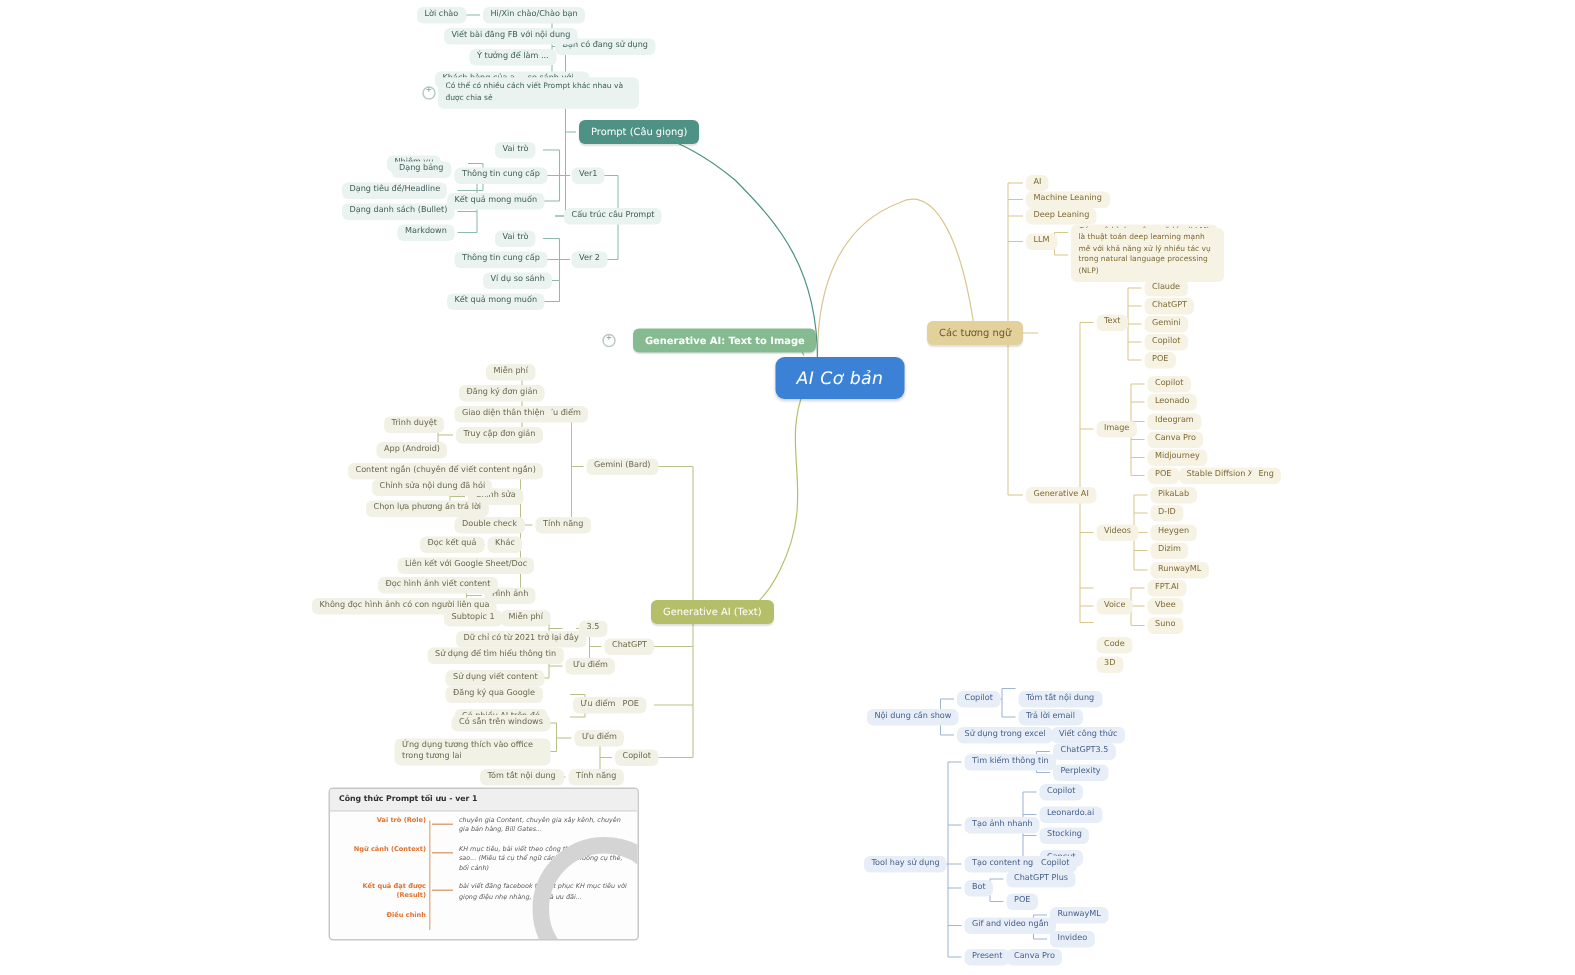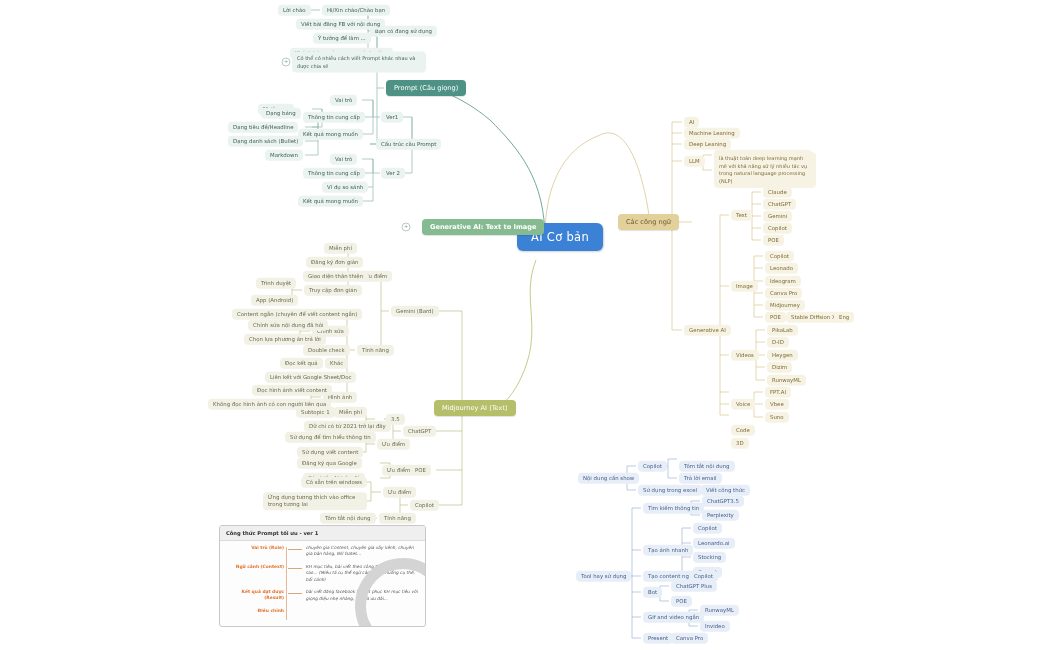--- a/index.html
+++ b/index.html
@@ -281,26 +281,26 @@
       <path d="M689 610 L698 610"></path>
         <path d="M689 626 L698 626"></path>
       <path d="M660 638 L669 638"></path>
     </g>
 
     <g fill="none" stroke="#b9c18a" stroke-width="0.7">
       <path d="M424 575 L462 575 L462 505" opacity="0"></path>
     </g>
   </svg>
 
-  <div class="root" style="left:560px;top:237px;">AI Cơ bản</div>
+  <div class="root" style="left:560px;top:252px;font-style:italic;">AI Cơ bản</div>
 
   <div class="branch b-teal" style="left:386px;top:88px;">Prompt (Câu giọng)</div>
   <div class="branch b-green" style="left:422px;top:227px;font-weight:bold;">Generative AI: Text to Image</div>
-  <div class="branch b-olive" style="left:434px;top:408px;">Midjourney AI (Text)</div>
-  <div class="branch b-gold" style="left:618px;top:222px;">Các công ngữ</div>
+  <div class="branch b-olive" style="left:434px;top:408px;">Generative AI (Text)</div>
+  <div class="branch b-gold" style="left:618px;top:222px;">Các tương ngữ</div>
 
   <div class="collapse" style="left:406px;top:227px;">+</div>
   <div class="collapse" style="left:286px;top:62px;">+</div>
 
   <div class="node n-teal" style="left:370px;top:31px;">Bạn có đang sử dụng</div>
 
   <div class="node n-teal" style="left:278px;top:10px;">Lời chào</div>
   <div class="node n-teal" style="left:322px;top:10px;">Hi/Xin chào/Chào bạn</div>
   <div class="node n-teal" style="left:296px;top:24px;">Viết bài đăng FB với nội dung</div>
   <div class="node n-teal" style="left:313px;top:38px;">Ý tưởng để làm ...</div>

